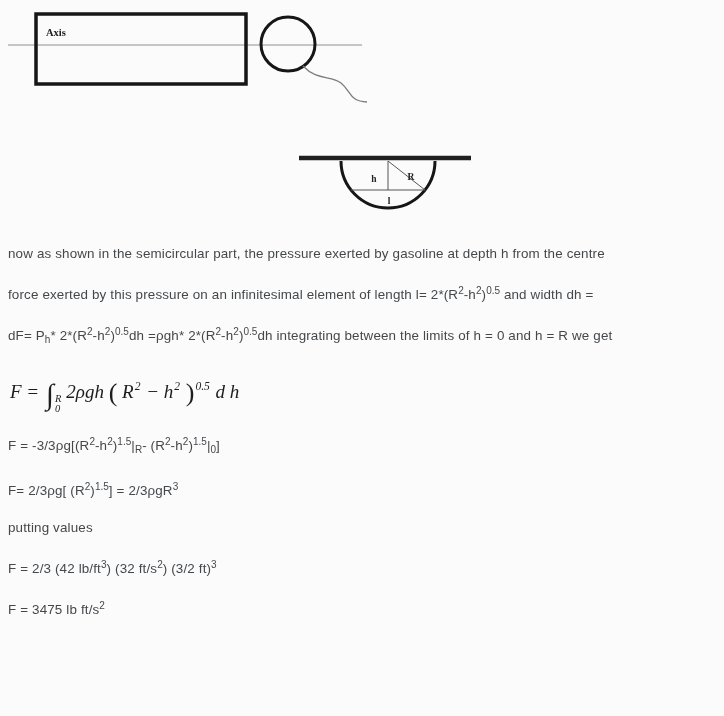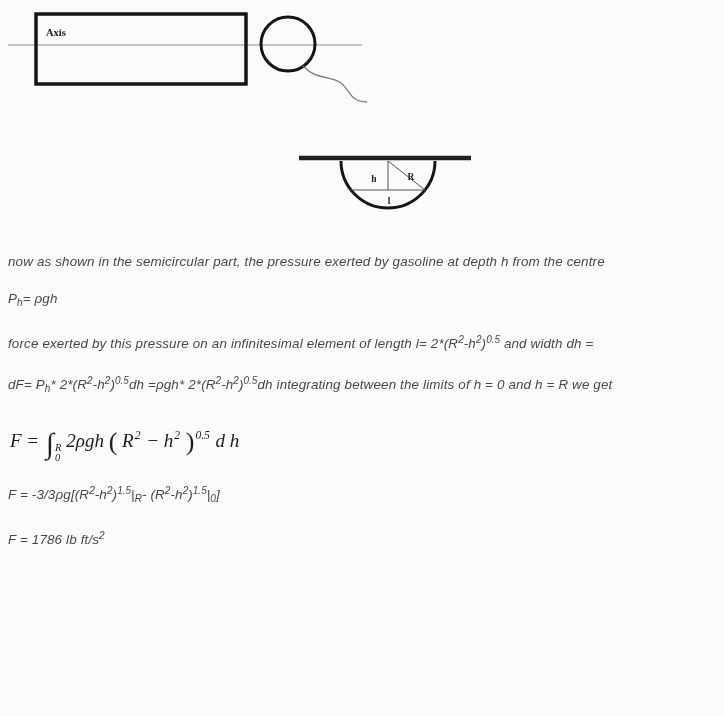--- a/index.html
+++ b/index.html
@@ -7,23 +7,22 @@
     width:724px;height:716px;
     background:#fbfbfb;
     font-family:"Liberation Sans",sans-serif;
     color:#45484b;
     overflow:hidden;
   }
   .diagrams{display:block;width:724px;height:246px;}
   .text-area{padding:0 8px 0 8px;}
   .para{
     font-size:13.4px;line-height:16px;
-    margin:8px 0 21px 0;letter-spacing:0.15px;
+    margin:0 0 21px 0;letter-spacing:0.15px;
     white-space:nowrap;
-    font-style:italic;
   }
   .para .sup{font-size:10px;vertical-align:5px;letter-spacing:0;}
   .para .sub{font-size:10px;vertical-align:-3px;letter-spacing:0;}
   .formula{
     font-family:"Liberation Serif",serif;font-style:italic;
     font-size:19px;color:#1d1d1d;
     margin:8px 0 20px 2px;line-height:34px;white-space:nowrap;
   }
   .formula .i{font-style:italic;}
   .formula .int{font-size:29px;font-style:normal;vertical-align:-6px;margin:0 1px 0 2px;}
@@ -58,24 +57,26 @@
       <line x1="351" y1="190" x2="425" y2="190" stroke="#555" stroke-width="1"></line>
       <line x1="388" y1="161" x2="425" y2="190" stroke="#555" stroke-width="1"></line>
       <text x="374" y="182" font-size="9.5" font-weight="bold" fill="#222" text-anchor="middle">h</text>
       <text x="411" y="180" font-size="9.5" font-weight="bold" fill="#222" text-anchor="middle">R</text>
       <text x="389" y="204" font-size="9.5" font-weight="bold" fill="#222" text-anchor="middle">l</text>
     </g>
   </svg>
 
   <div class="text-area" id="paragraphs">
       <div class="para"><span>now as shown in the semicircular part, the pressure exerted by gasoline at depth h from the centre</span></div>
-      <div class="para"><span>P</span><span class="sub">h</span><span>= ρgh</span></div>
       <div class="para"><span>force exerted by this pressure on an infinitesimal element of length l= 2*(R</span><span class="sup">2</span><span>-h</span><span class="sup">2</span><span>)</span><span class="sup">0.5</span><span> and width dh =</span></div>
       <div class="para"><span>dF= P</span><span class="sub">h</span><span>* 2*(R</span><span class="sup">2</span><span>-h</span><span class="sup">2</span><span>)</span><span class="sup">0.5</span><span>dh =ρgh* 2*(R</span><span class="sup">2</span><span>-h</span><span class="sup">2</span><span>)</span><span class="sup">0.5</span><span>dh integrating between the limits of h = 0 and h = R we get</span></div>
       <div class="formula"><span class="i">F = </span><span class="int">∫</span><span class="stack">
           <span>R</span>
           <span>0</span>
         </span><span class="i">2ρgh </span><span class="big">(</span><span class="i"> R</span><span class="sup">2</span><span class="i"> − h</span><span class="sup">2</span><span class="i"> </span><span class="big">)</span><span class="sup">0.5</span><span class="i"> d h</span></div>
       <div class="para"><span>F = -3/3ρg[(R</span><span class="sup">2</span><span>-h</span><span class="sup">2</span><span>)</span><span class="sup">1.5</span><span>|</span><span class="sub">R</span><span>- (R</span><span class="sup">2</span><span>-h</span><span class="sup">2</span><span>)</span><span class="sup">1.5</span><span>|</span><span class="sub">0</span><span>]</span></div>
-      <div class="para"><span>F = 1786 lb ft/s</span><span class="sup">2</span></div>
+      <div class="para"><span>F= 2/3ρg[ (R</span><span class="sup">2</span><span>)</span><span class="sup">1.5</span><span>] = 2/3ρgR</span><span class="sup">3</span></div>
+      <div class="para"><span>putting values</span></div>
+      <div class="para"><span>F = 2/3 (42 lb/ft</span><span class="sup">3</span><span>) (32 ft/s</span><span class="sup">2</span><span>) (3/2 ft)</span><span class="sup">3</span></div>
+      <div class="para"><span>F = 3475 lb ft/s</span><span class="sup">2</span></div>
     </div>
 
 </div>
 
 </body></html>

